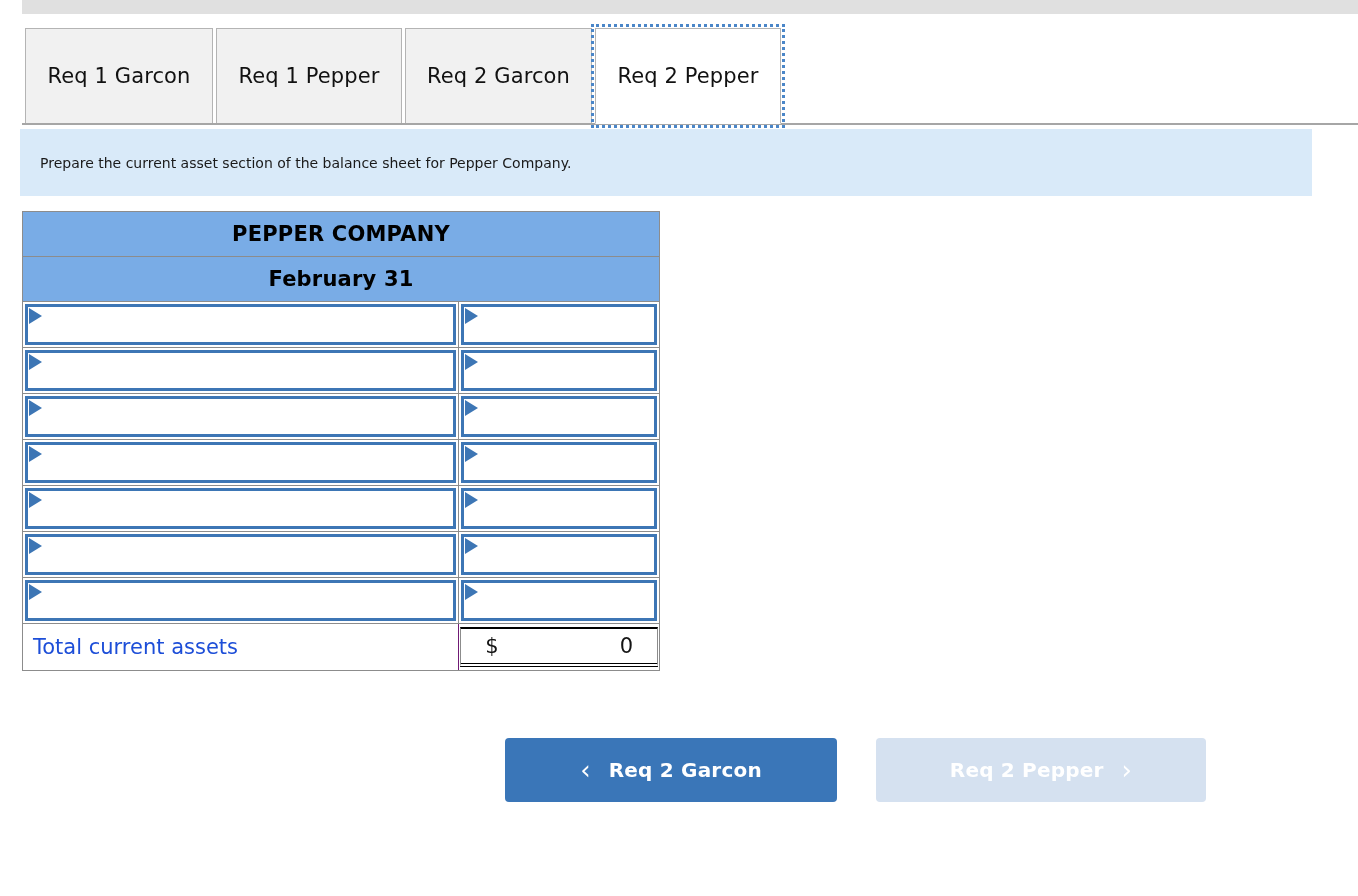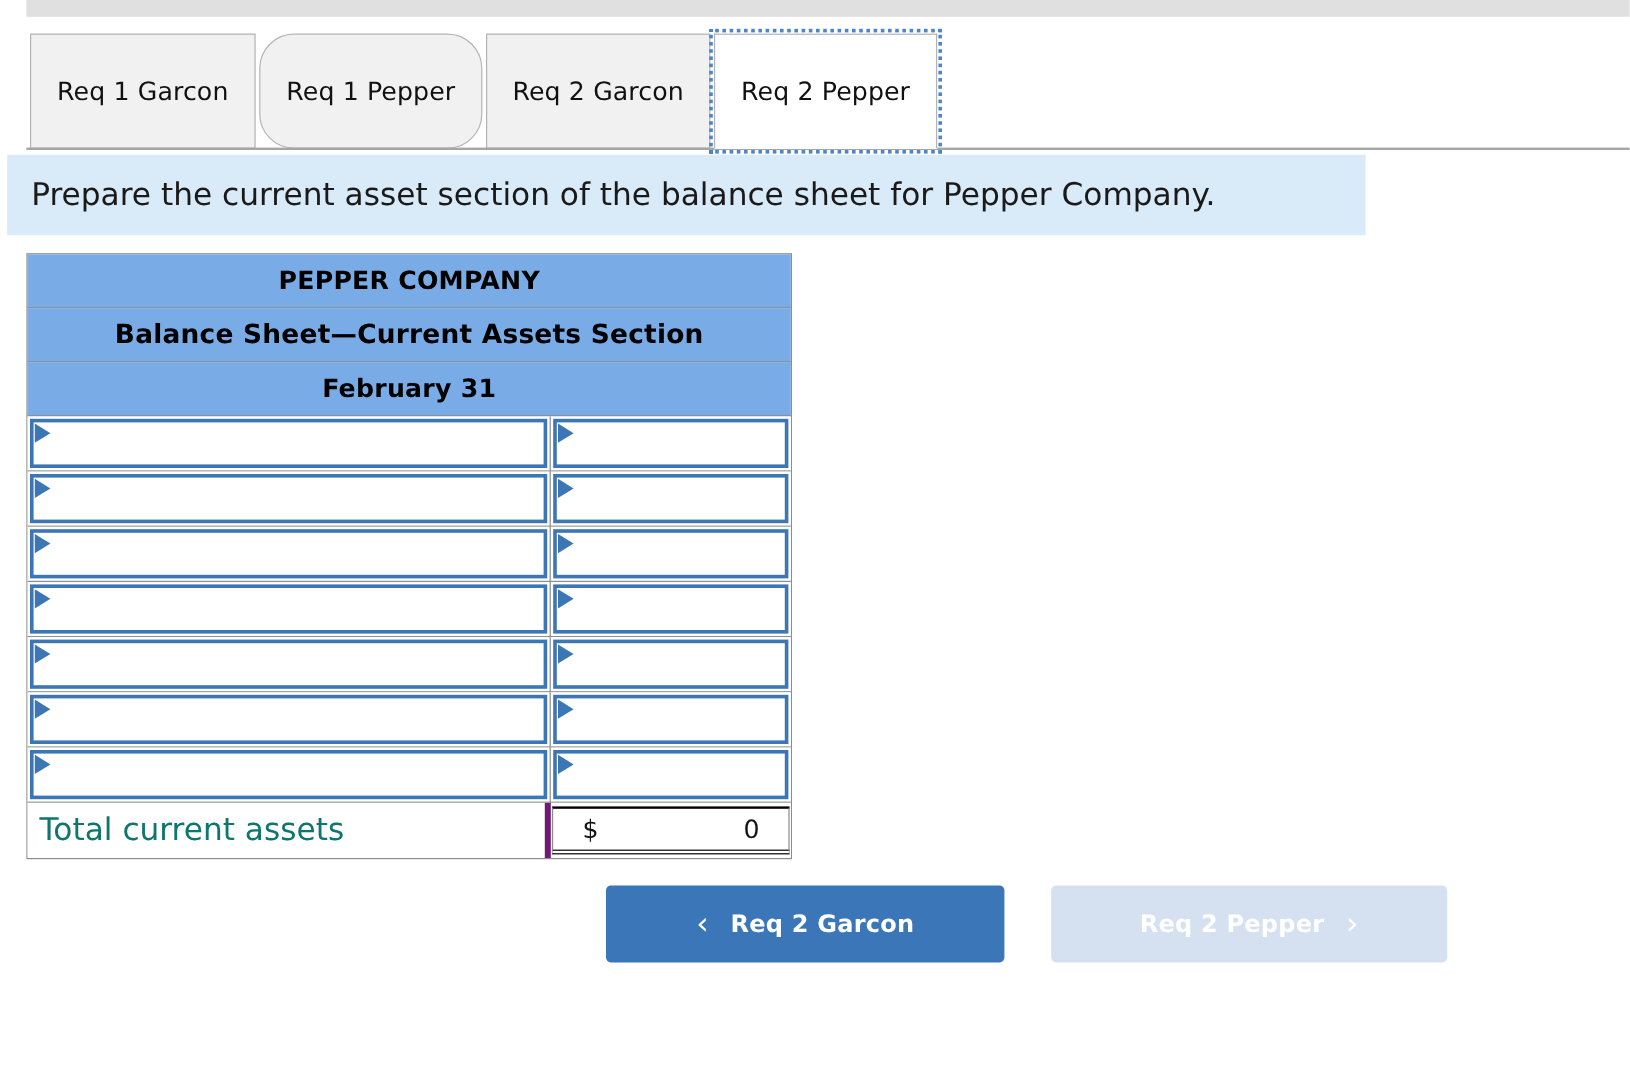--- a/index.html
+++ b/index.html
@@ -55,36 +55,36 @@
   }
   .tab.active {
     background: #ffffff;
     border: 1px solid #b4b4b4;
     border-bottom-color: #ffffff;
     outline: 3px dotted #4a86c8;
     outline-offset: 1px;
     z-index: 5;
   }
   #tab0 { left: 25px;  width: 188px; }
-  #tab1 { left: 216px; width: 186px; border-radius: 29px; }
+  #tab1 { left: 216px; width: 186px; }
   #tab2 { left: 405px; width: 187px; }
   #tab3 { left: 595px; width: 186px; }
 
   
   .banner {
     position: absolute;
-    left: 6px;
+    left: 20px;
     top: 129px;
-    width: 1132px;
+    width: 1292px;
     height: 67px;
     background: #d9eaf9;
     display: flex;
     align-items: center;
     padding-left: 20px;
-    font-size: 26px;
+    font-size: 14px;
     color: #1a1a1a;
   }
 
   
   .sheet {
     position: absolute;
     left: 22px;
     top: 211px;
     width: 638px;
     border: 1px solid #8c8c8c;
@@ -137,26 +137,26 @@
   }
 
   
   .totalrow {
     display: flex;
     height: 46px;
     background: #ffffff;
   }
   .total-label {
     width: 437px;
-    border-right: 5px solid #701a75;
+    border-right: 1px solid #701a75;
     display: flex;
     align-items: center;
     padding-left: 10px;
-    font-size: 26px;
-    color: #0f766e;
+    font-size: 21px;
+    color: #1d4ed8;
   }
   .total-amt {
     width: 200px;
     position: relative;
     padding: 0 1px;
   }
   .total-amt-inner {
     margin-top: 3px;
     height: 40px;
     border-top: 2px solid #000000;
@@ -222,23 +222,20 @@
 <div class="tabbar-underline"></div>
 
 <div class="banner">
   <span>Prepare the current asset section of the balance sheet for Pepper Company.</span>
 </div>
 
 <div class="sheet">
   <div class="sheet-hdr">
     <span>PEPPER COMPANY</span>
   </div>
-  <div class="sheet-hdr t1">
-    <span>Balance Sheet—Current Assets Section</span>
-  </div>
   <div class="sheet-hdr">
     <span>February 31</span>
   </div>
 
   <div class="inputrow">
     <div class="cell-wrap desc">
       <div class="inputbox">
         <span class="tri-shape"></span>
         <span></span>
       </div>

